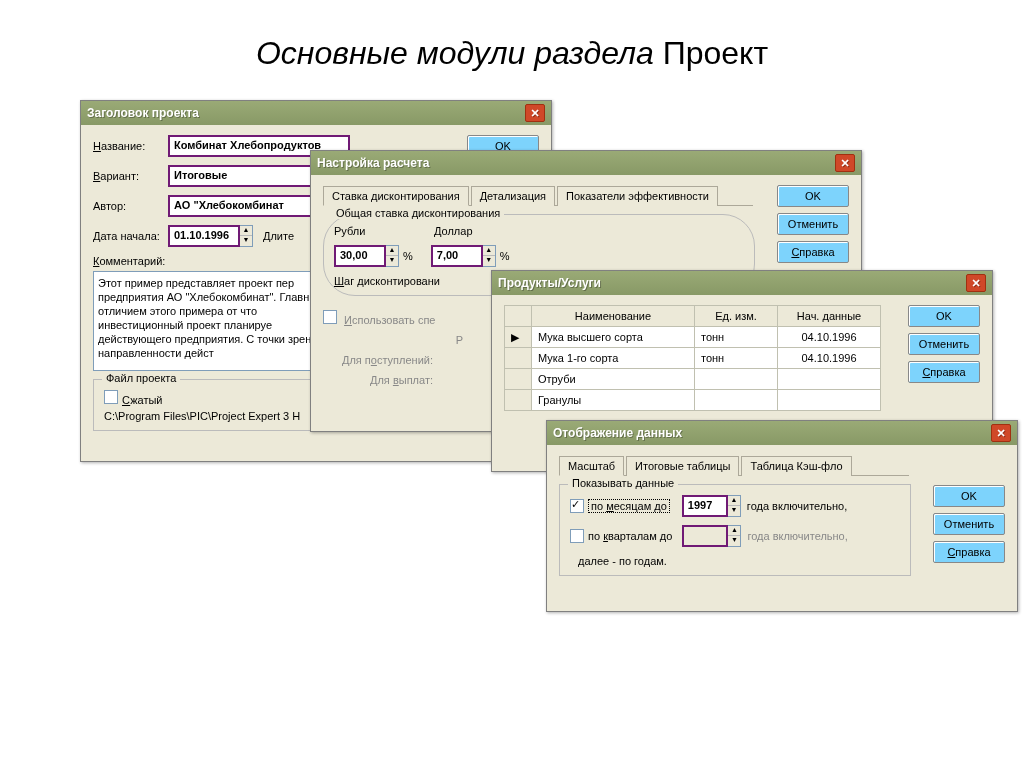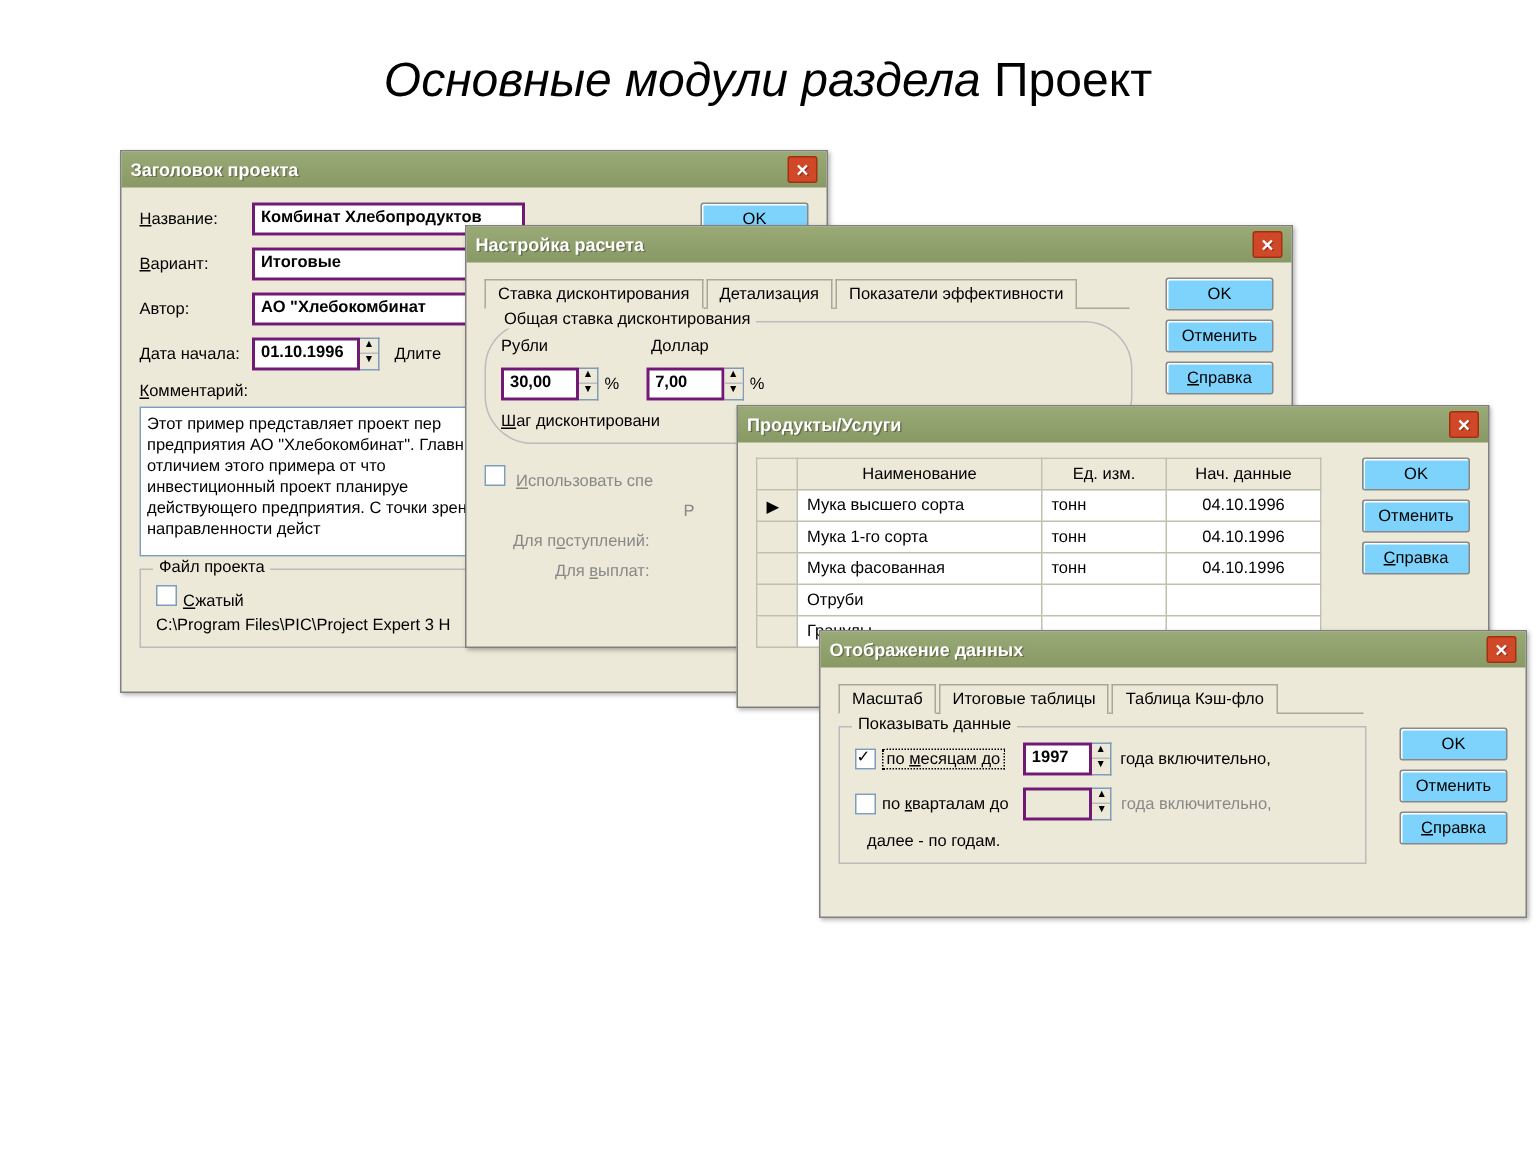--- a/index.html
+++ b/index.html
@@ -299,26 +299,20 @@
             <td style="text-align:center">04.10.1996</td>
           </tr>
       <tr>
             <td class="rowptr"></td>
             <td>Мука 1-го сорта</td>
             <td>тонн</td>
             <td style="text-align:center">04.10.1996</td>
           </tr>
       <tr>
             <td class="rowptr"></td>
-            <td>Мука фасованная</td>
-            <td>тонн</td>
-            <td style="text-align:center">04.10.1996</td>
-          </tr>
-      <tr>
-            <td class="rowptr"></td>
             <td>Отруби</td>
             <td></td>
             <td></td>
           </tr>
       <tr>
             <td class="rowptr"></td>
             <td>Гранулы</td>
             <td></td>
             <td></td>
           </tr>

